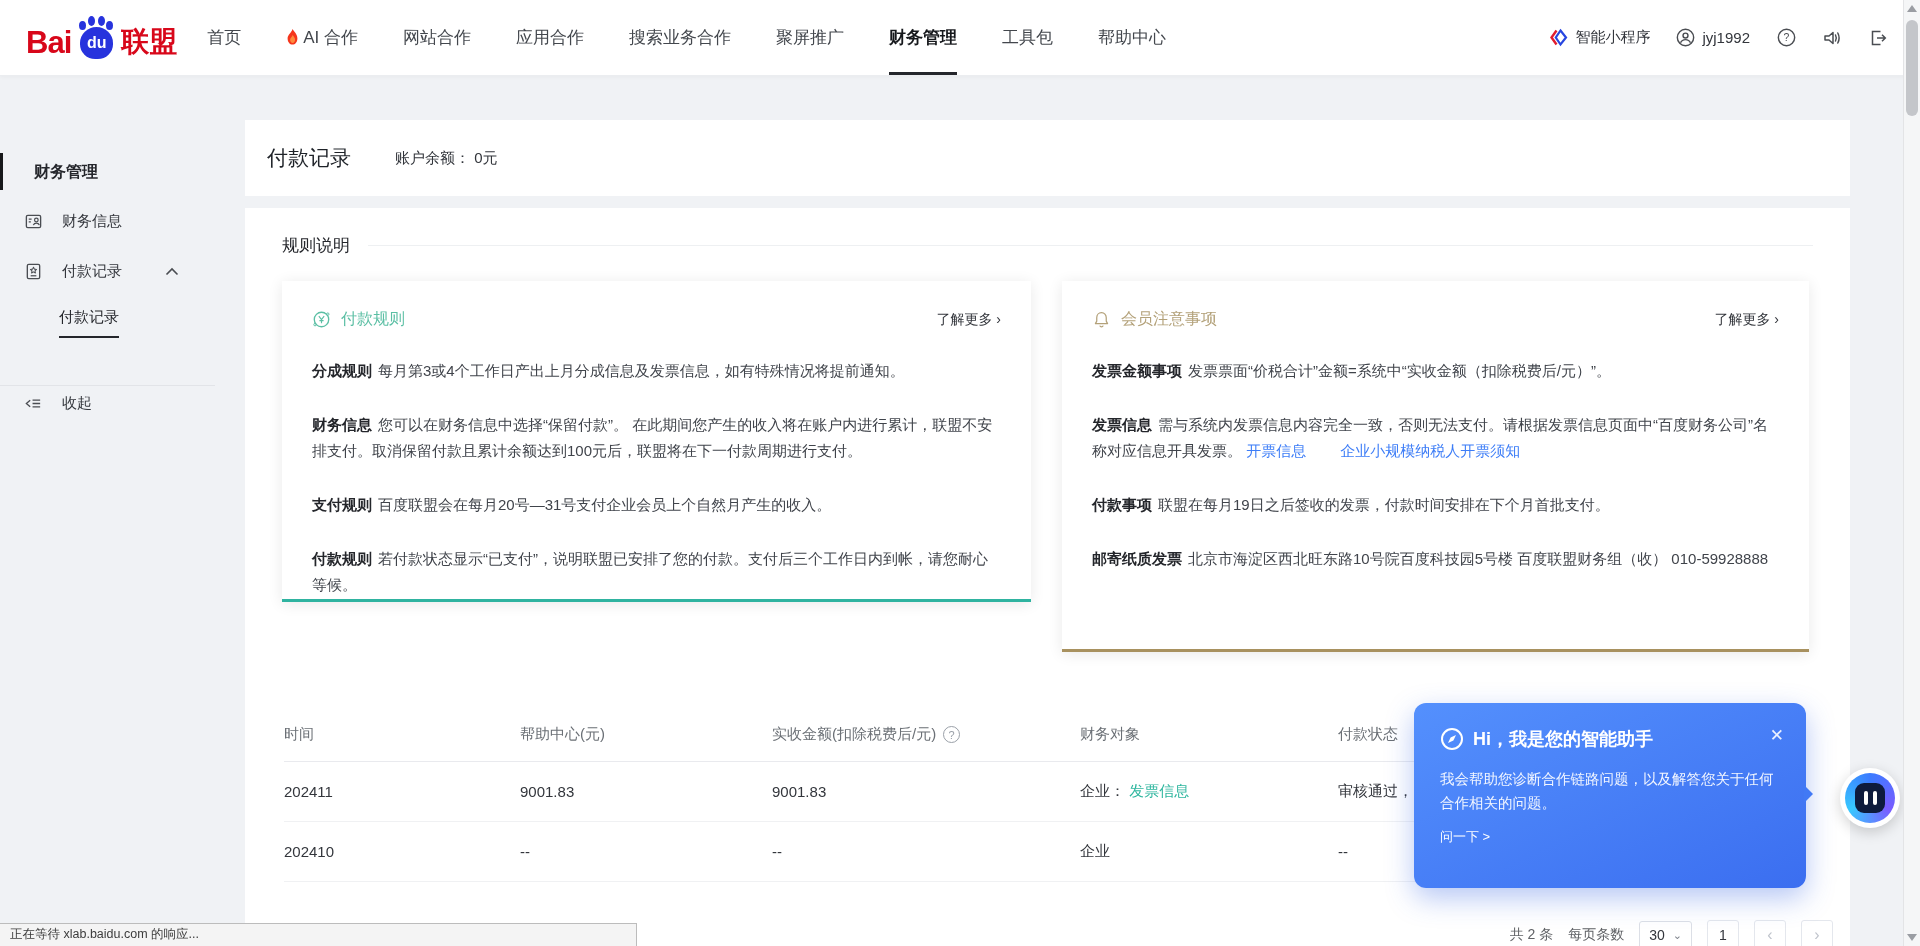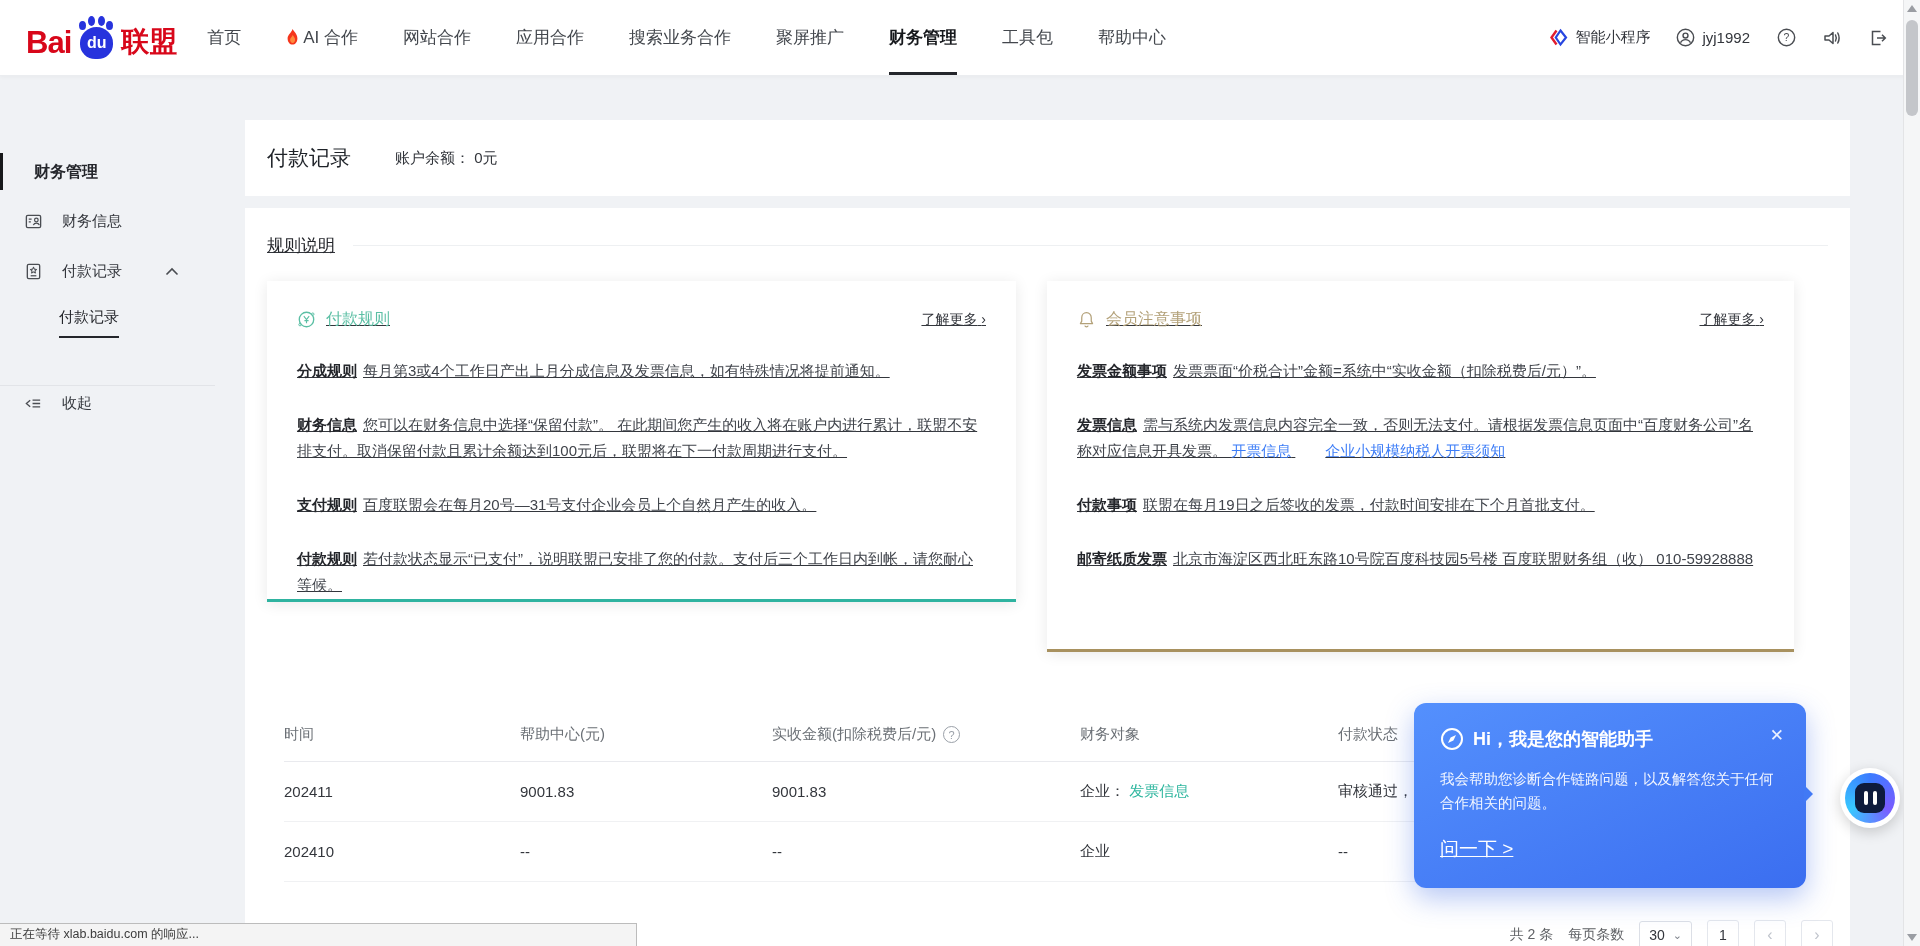--- a/index.html
+++ b/index.html
@@ -48,21 +48,21 @@
                    gap:19px; font-size:15px; color:#33363c; cursor:pointer; }
   .sicon { width:19px; height:19px; }
 
   
   .panel { position:absolute; left:245px; width:1605px; background:#fff; }
   .panel-head { top:120px; height:76px; display:flex; align-items:center; padding-left:22px; }
   .page-title { font-size:21px; color:#1f2329; font-weight:500; }
   .balance { margin-left:44px; font-size:15px; color:#33363c; }
   .balance b { font-weight:normal; }
 
-  .panel-rules { top:208px; height:522px; padding:26px 22px 0;text-decoration:underline; }
+  .panel-rules { top:208px; height:522px; padding:26px 37px 0; }
   .rules-head { display:flex; align-items:center; }
   .rules-title { font-size:17px; color:#24262b; }
   .rules-head .hline { flex:1; border-top:1px solid #eef0f2; margin-left:18px; }
   .cards { display:flex; gap:31px; margin-top:24px; }
   .card { background:#fff; box-shadow:0 2px 14px rgba(0,0,0,.09); padding:28px 30px 0; }
   .card1 { width:749px; height:321px; border-bottom:3px solid #2fb3a0; }
   .card2 { width:747px; height:371px; border-bottom:3px solid #a8915f; }
   .card-head { display:flex; align-items:center; gap:10px; }
   .card-title { font-size:16px; }
   .card1 .card-title { color:#5bbfa4; }
@@ -98,21 +98,21 @@
   
   .assistant { position:absolute; left:1414px; top:703px; width:392px; height:185px; border-radius:12px;
                background:linear-gradient(155deg,#5490fd 0%,#3b6ef0 100%); color:#fff; padding:24px 26px;
                box-shadow:0 10px 28px rgba(45,95,225,.35); z-index:20; }
   .assistant::after { content:""; position:absolute; right:-16px; top:82px; border:9px solid transparent;
                       border-left:9px solid #4179f5; }
   .asst-head { display:flex; align-items:center; gap:9px; }
   .asst-title { font-size:18px; font-weight:bold; }
   .asst-close { position:absolute; right:22px; top:22px; font-size:17px; color:#eaf0ff; cursor:pointer; }
   .asst-body { margin-top:16px; font-size:14.5px; line-height:24px; color:#f2f6ff; }
-  .asst-ask { margin-top:21px; font-size:19px; cursor:pointer;text-decoration:underline; }
+  .asst-ask { margin-top:13px; font-size:13px; cursor:pointer; }
   .compass { width:24px; height:24px; }
 
   
   .robot { position:absolute; left:1840px; top:768px; width:60px; height:60px; border-radius:50%;
            background:#fff; box-shadow:0 4px 14px rgba(0,0,0,.18); display:flex; align-items:center;
            justify-content:center; z-index:21; cursor:pointer; }
   .robot-ring { width:50px; height:50px; border-radius:50%;
                 background:conic-gradient(#3b7bff,#7a5cff,#37c8ff,#3b7bff);
                 display:flex; align-items:center; justify-content:center; }
   .robot-face { width:30px; height:30px; background:#0e1b3d; border-radius:9px; display:flex;

